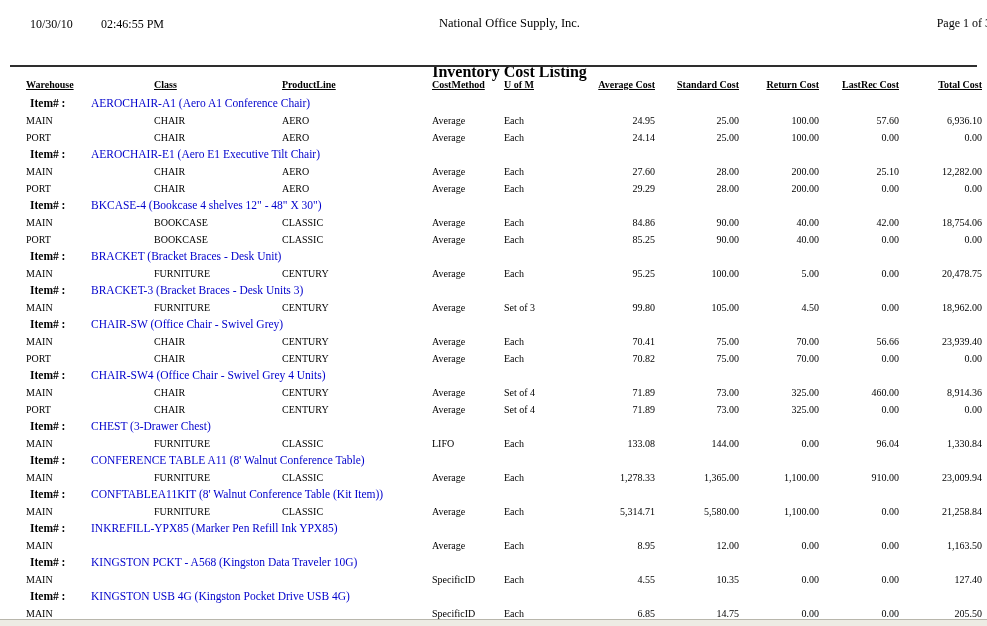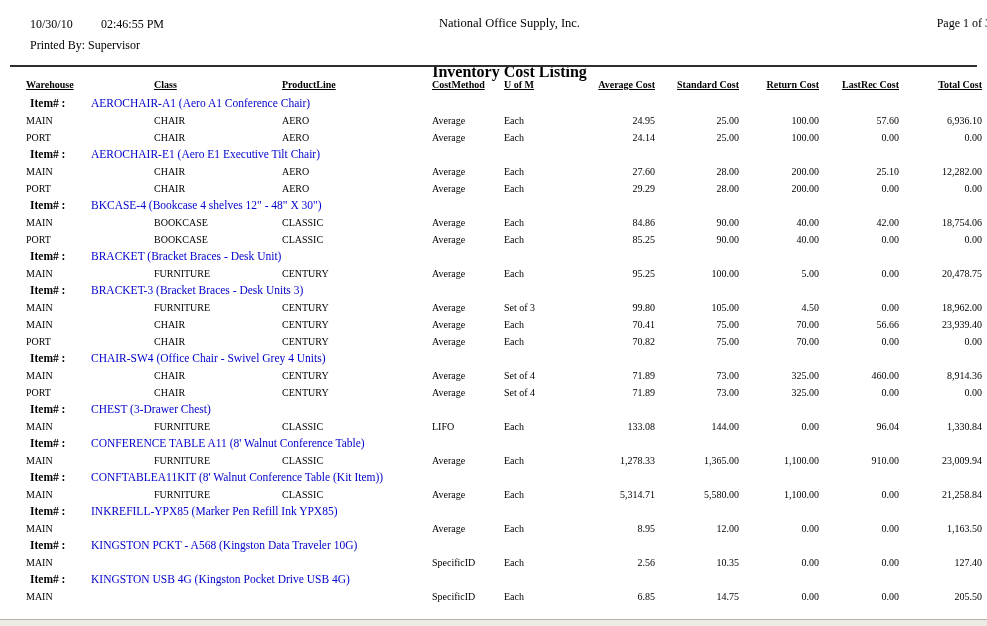--- a/index.html
+++ b/index.html
@@ -43,21 +43,20 @@
   }
 </style>
 </head>
 <body>
 
 <div class="page">
 
   <div class="hdr">
     <div class="hdr-left">
       <div><span class="date">10/30/10</span><span>02:46:55 PM</span></div>
-      <div>Printed By: Supervisor</div>
     </div>
     <div class="hdr-center">
       <div class="company">National Office Supply, Inc.</div>
       <div class="title">Inventory Cost Listing</div>
     </div>
     <div class="hdr-right">Page 1 of 3</div>
   </div>
 
   <div class="rule"></div>
 
@@ -169,20 +168,21 @@
         <span class="c1">FURNITURE</span>
         <span class="c2">CENTURY</span>
         <span class="c3">Average</span>
         <span class="c4">Set of 3</span>
         <span class="c5">99.80</span>
         <span class="c6">105.00</span>
         <span class="c7">4.50</span>
         <span class="c8">0.00</span>
         <span class="c9">18,962.00</span>
       </div>
+      <div class="item-row"><span class="item-label">Item# :</span><span class="item-link">CHAIR-SW (Office Chair - Swivel Grey)</span></div>
       <div class="trow">
         <span class="c0">MAIN</span>
         <span class="c1">CHAIR</span>
         <span class="c2">CENTURY</span>
         <span class="c3">Average</span>
         <span class="c4">Each</span>
         <span class="c5">70.41</span>
         <span class="c6">75.00</span>
         <span class="c7">70.00</span>
         <span class="c8">56.66</span>
@@ -277,21 +277,21 @@
         <span class="c8">0.00</span>
         <span class="c9">1,163.50</span>
       </div>
       <div class="item-row"><span class="item-label">Item# :</span><span class="item-link">KINGSTON PCKT - A568 (Kingston Data Traveler 10G)</span></div>
       <div class="trow">
         <span class="c0">MAIN</span>
         <span class="c1"></span>
         <span class="c2"></span>
         <span class="c3">SpecificID</span>
         <span class="c4">Each</span>
-        <span class="c5">2.56</span>
+        <span class="c5">4.55</span>
         <span class="c6">10.35</span>
         <span class="c7">0.00</span>
         <span class="c8">0.00</span>
         <span class="c9">127.40</span>
       </div>
       <div class="item-row"><span class="item-label">Item# :</span><span class="item-link">KINGSTON USB 4G (Kingston Pocket Drive USB 4G)</span></div>
       <div class="trow">
         <span class="c0">MAIN</span>
         <span class="c1"></span>
         <span class="c2"></span>

